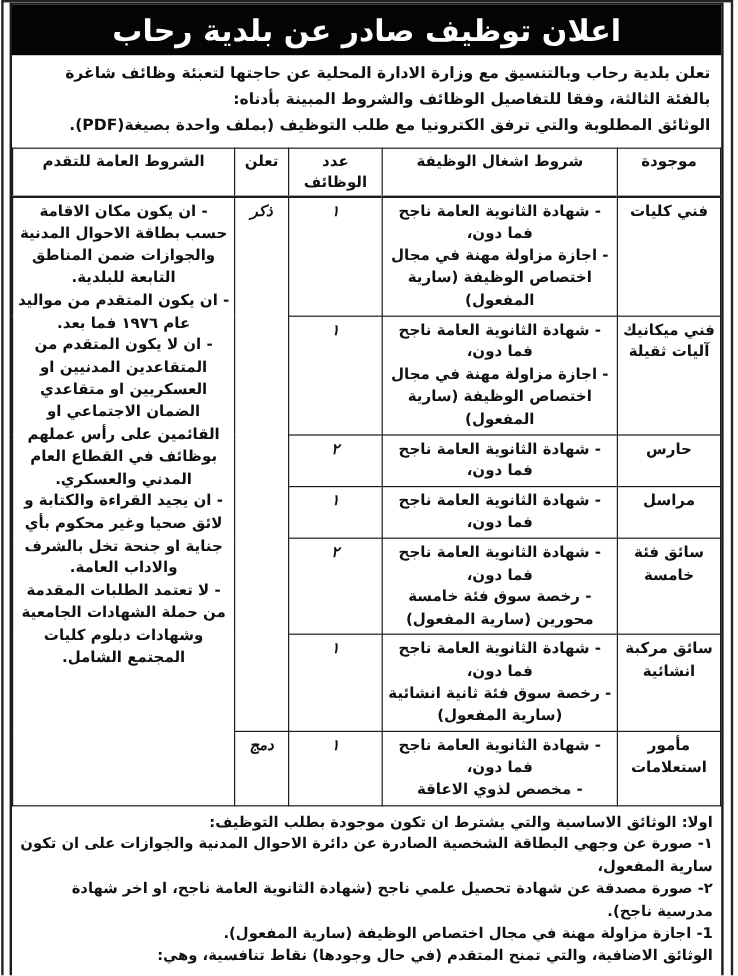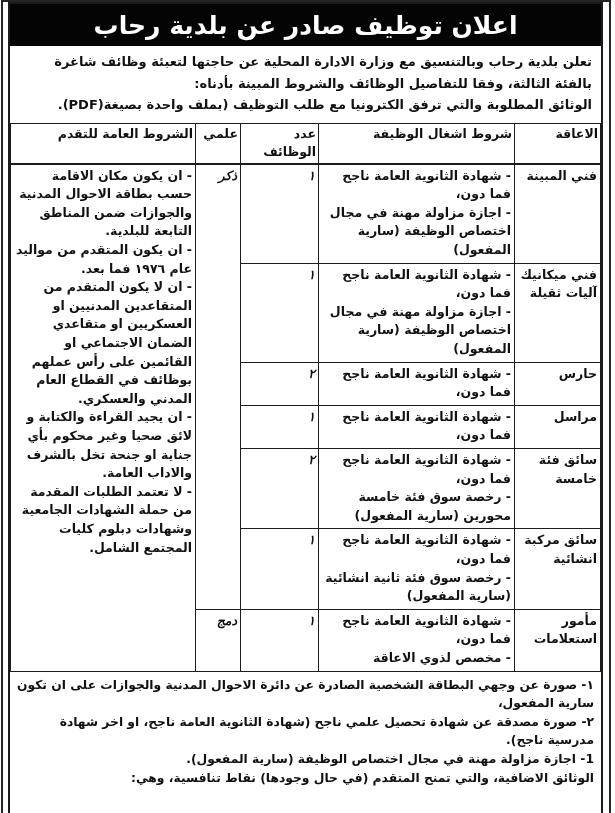--- a/index.html
+++ b/index.html
@@ -55,20 +55,21 @@
   .intro p { margin: 0; }
 
   table.jobs {
     width: 100%;
     border-collapse: collapse;
     table-layout: fixed;
     font-size: 12.5px;
   }
   table.jobs th, table.jobs td {
     border: 1.6px solid #1c1c1c;
+    text-align: center;
     vertical-align: top;
     padding: 2px 3px 3px 3px;
     line-height: 18.6px;
     overflow: hidden;
   }
   table.jobs th {
     height: 19px;
     padding: 1px 2px;
     border-bottom-width: 2px;
   }
@@ -104,29 +105,29 @@
     <table class="jobs">
       <colgroup>
         <col style="width:86px">
         <col style="width:196px">
         <col style="width:78px">
         <col style="width:45px">
         <col>
       </colgroup>
       <tbody>
         <tr>
-          <th>الاعاقة</th>
+          <th>موجودة</th>
           <th>شروط اشغال الوظيفة</th>
           <th>عدد الوظائف</th>
-          <th>علمي</th>
+          <th>تعلن</th>
           <th>الشروط العامة للتقدم</th>
         </tr>
 
         <tr>
-          <td class="pos">فني المبينة</td>
+          <td class="pos">فني كليات</td>
           <td class="req">- شهادة الثانوية العامة ناجح فما دون،
 - اجازة مزاولة مهنة في مجال اختصاص الوظيفة (سارية المفعول)</td>
           <td class="cnt">١</td>
           <td class="gen" rowspan="6">ذكر</td>
           <td class="cond" rowspan="7">- ان يكون مكان الاقامة حسب بطاقة الاحوال المدنية والجوازات ضمن المناطق التابعة للبلدية.
 - ان يكون المتقدم من مواليد عام ١٩٧٦ فما بعد.
 - ان لا يكون المتقدم من المتقاعدين المدنيين او العسكريين او متقاعدي الضمان الاجتماعي او القائمين على رأس عملهم بوظائف في القطاع العام المدني والعسكري.
 - ان يجيد القراءة والكتابة و لائق صحيا وغير محكوم بأي جناية او جنحة تخل بالشرف والاداب العامة.
 - لا تعتمد الطلبات المقدمة من حملة الشهادات الجامعية وشهادات دبلوم كليات المجتمع الشامل.</td>
         </tr>
@@ -168,20 +169,21 @@
           <td class="pos">مأمور استعلامات</td>
           <td class="req">- شهادة الثانوية العامة ناجح فما دون،
 - مخصص لذوي الاعاقة</td>
           <td class="cnt">١</td>
           <td class="gen">دمج</td>
         </tr>
       </tbody>
     </table>
 
     <div class="docs">
+      <div class="doc-line">اولا: الوثائق الاساسية والتي يشترط ان تكون موجودة بطلب التوظيف:</div>
       <div class="doc-line">١- صورة عن وجهي البطاقة الشخصية الصادرة عن دائرة الاحوال المدنية والجوازات على ان تكون سارية المفعول،</div>
       <div class="doc-line">٢- صورة مصدقة عن شهادة تحصيل علمي ناجح (شهادة الثانوية العامة ناجح، او اخر شهادة مدرسية ناجح).</div>
       <div class="doc-line">1- اجازة مزاولة مهنة في مجال اختصاص الوظيفة (سارية المفعول).</div>
       <div class="doc-line">الوثائق الاضافية، والتي تمنح المتقدم (في حال وجودها) نقاط تنافسية، وهي:</div>
 
     </div>
 
   </div>
 </div>
 

